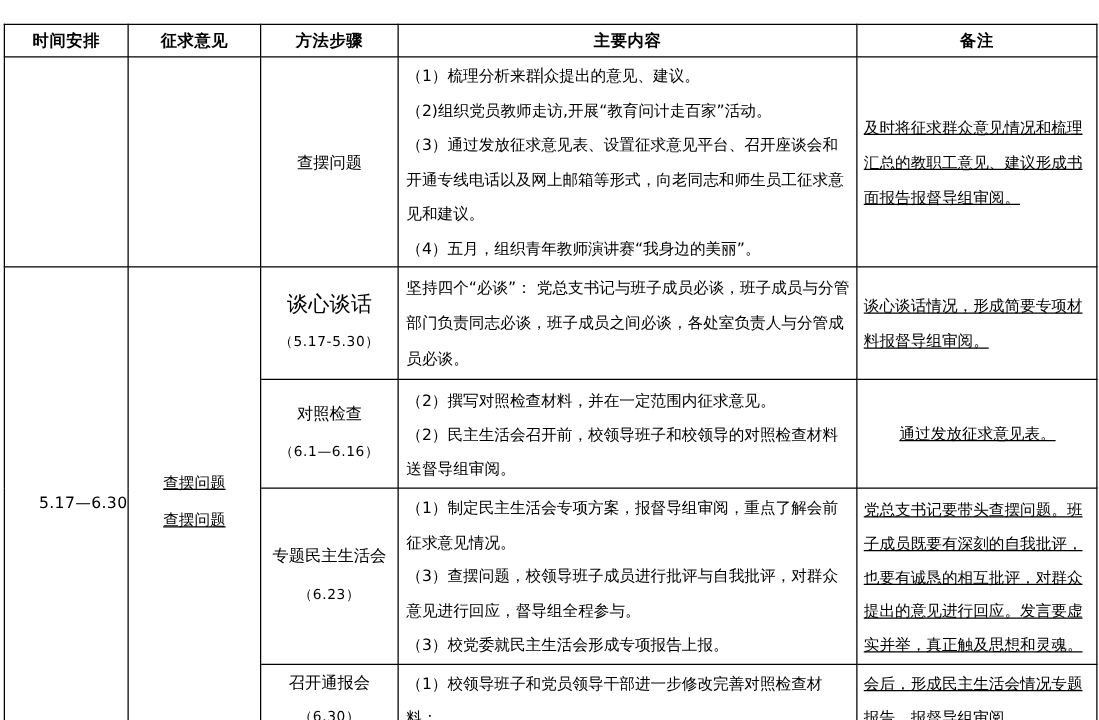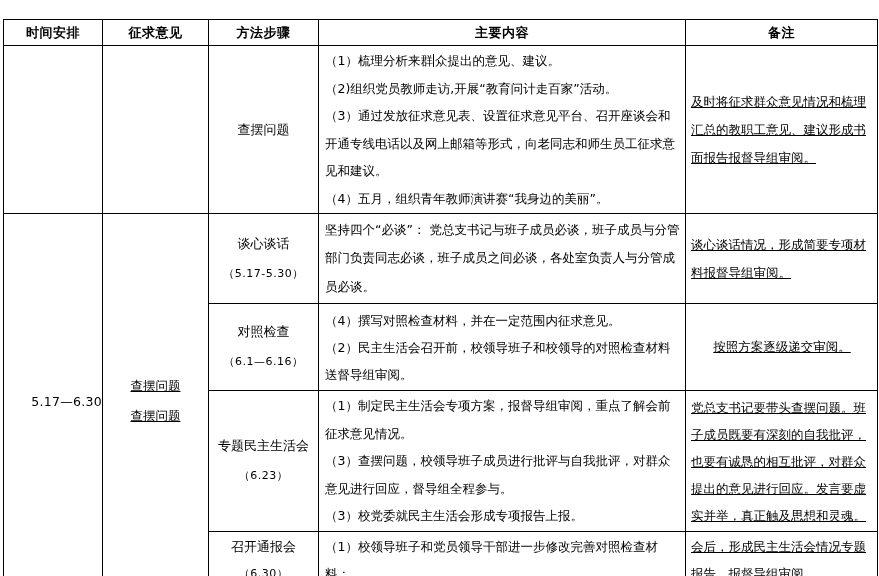--- a/index.html
+++ b/index.html
@@ -106,42 +106,42 @@
 
     <tr style="height:90px">
       <td class="time-cell" rowspan="4">
         <span>5.17—6.30</span>
       </td>
       <td class="phase-cell" rowspan="4">
         <span class="step-name">查摆问题</span>
         <span class="step-name">查摆问题</span>
       </td>
       <td class="c-center stack">
-        <span class="step-name" style="font-size:13px">谈心谈话</span>
+        <span class="step-name" style="font-size:17px">谈心谈话</span>
         <span class="step-name date-sub">（5.17-5.30）</span>
       </td>
       <td class="content" style="line-height:28.5px">
         <span class="line">坚持四个“必谈”： 党总支书记与班子成员必谈，班子成员与分管部门负责同志必谈，班子成员之间必谈，各处室负责人与分管成员必谈。</span>
       </td>
       <td class="remark">
         <span>谈心谈话情况，形成简要专项材料报督导组审阅。</span>
       </td>
     </tr>
 
     <tr style="height:87px">
       <td class="c-center stack">
         <span class="step-name" style="font-size:13px">对照检查</span>
         <span class="step-name date-sub">（6.1—6.16）</span>
       </td>
       <td class="content" style="line-height:27px">
-        <span class="line">（4）撰写对照检查材料，并在一定范围内征求意见。</span>
+        <span class="line">（2）撰写对照检查材料，并在一定范围内征求意见。</span>
         <span class="line">（2）民主生活会召开前，校领导班子和校领导的对照检查材料送督导组审阅。</span>
       </td>
       <td class="remark center">
-        <span>按照方案逐级递交审阅。</span>
+        <span>通过发放征求意见表。</span>
       </td>
     </tr>
 
     <tr style="height:141px">
       <td class="c-center stack">
         <span class="step-name" style="font-size:13px">专题民主生活会</span>
         <span class="step-name date-sub">（6.23）</span>
       </td>
       <td class="content" style="line-height:27.5px">
         <span class="line">（1）制定民主生活会专项方案，报督导组审阅，重点了解会前征求意见情况。</span>

